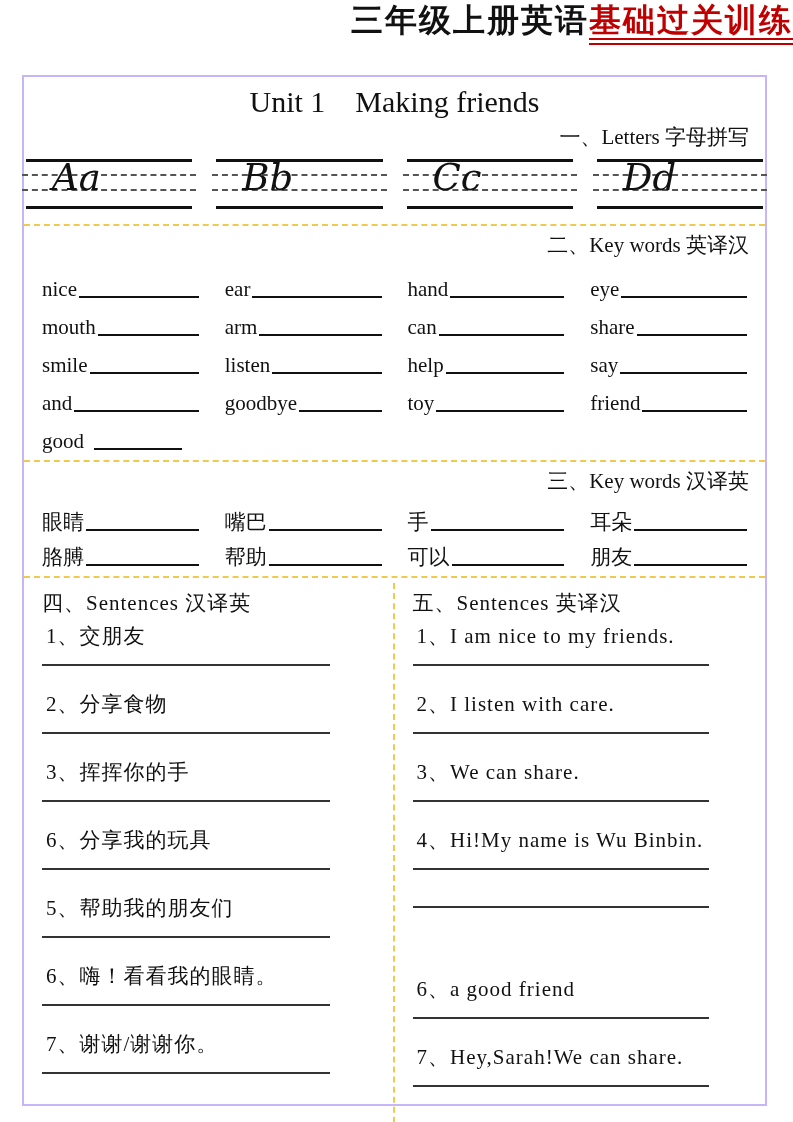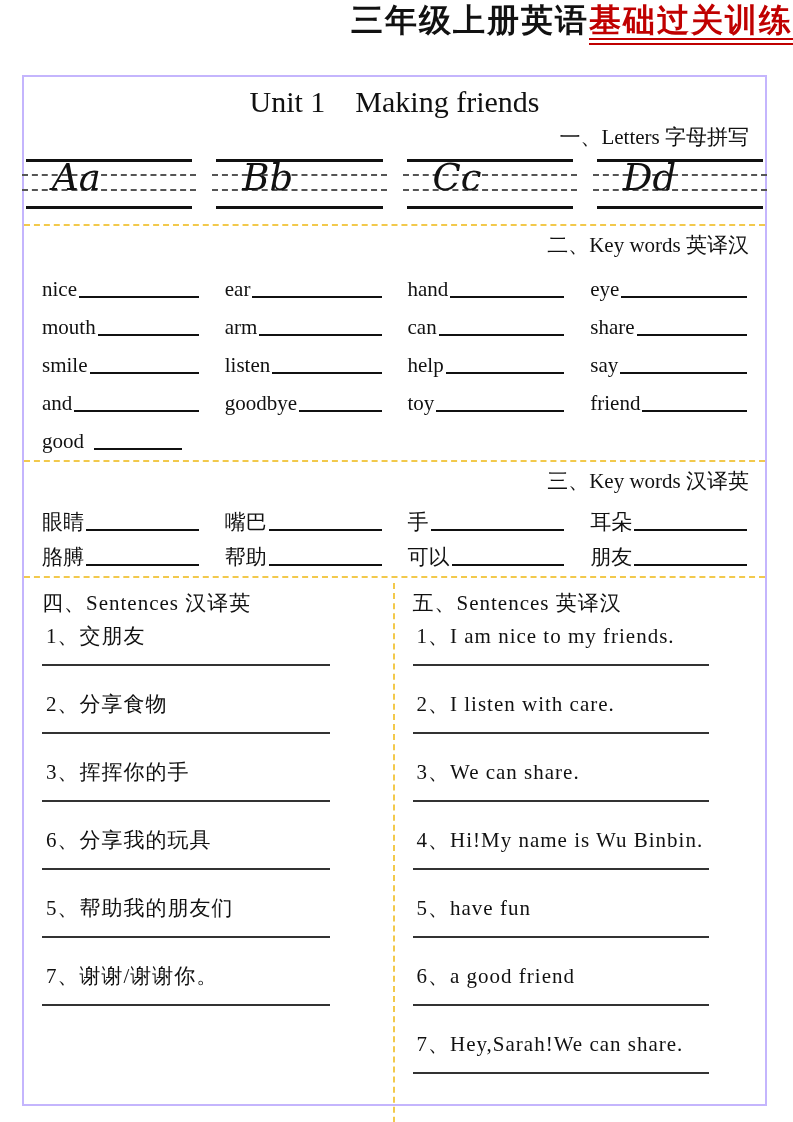--- a/index.html
+++ b/index.html
@@ -224,20 +224,24 @@
         </div>
       <div class="sent-item">
           <div class="sent-text">6、分享我的玩具</div>
           <div class="sent-blank"></div>
         </div>
       <div class="sent-item">
           <div class="sent-text">5、帮助我的朋友们</div>
           <div class="sent-blank"></div>
         </div>
       <div class="sent-item">
+          <div class="sent-text">6、嗨！看看我的眼睛。</div>
+          <div class="sent-blank"></div>
+        </div>
+      <div class="sent-item">
           <div class="sent-text">7、谢谢/谢谢你。</div>
           <div class="sent-blank"></div>
         </div>
     </div>
     <div class="col col-right">
       <div class="col-header">五、Sentences  英译汉</div>
       <div class="sent-item">
           <div class="sent-text">1、I am nice to my friends.</div>
           <div class="sent-blank"></div>
         </div>
@@ -247,21 +251,20 @@
         </div>
       <div class="sent-item">
           <div class="sent-text">3、We can share.</div>
           <div class="sent-blank"></div>
         </div>
       <div class="sent-item">
           <div class="sent-text">4、Hi!My name is Wu Binbin.</div>
           <div class="sent-blank"></div>
         </div>
       <div class="sent-item">
-          <div class="sent-text">5、have fun</div>
           <div class="sent-blank"></div>
         </div>
       <div class="sent-item">
           <div class="sent-text">6、a good friend</div>
           <div class="sent-blank"></div>
         </div>
       <div class="sent-item">
           <div class="sent-text">7、Hey,Sarah!We can share.</div>
           <div class="sent-blank"></div>
         </div>

